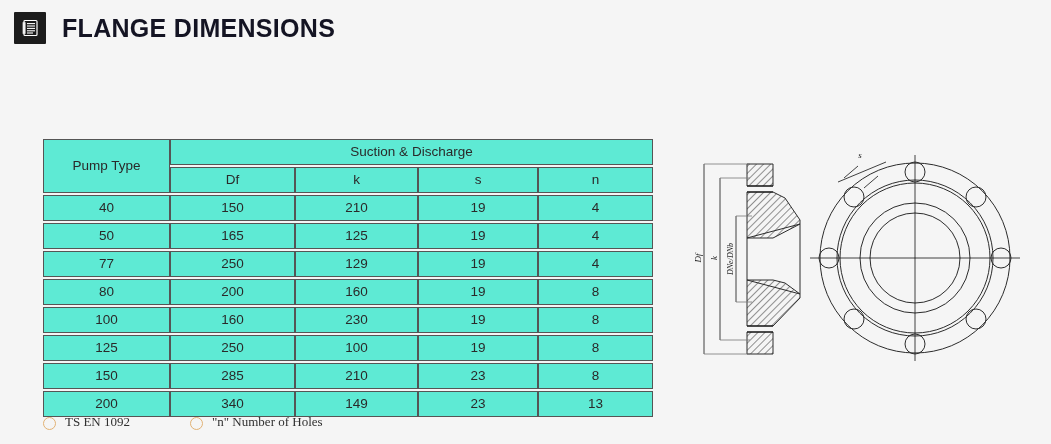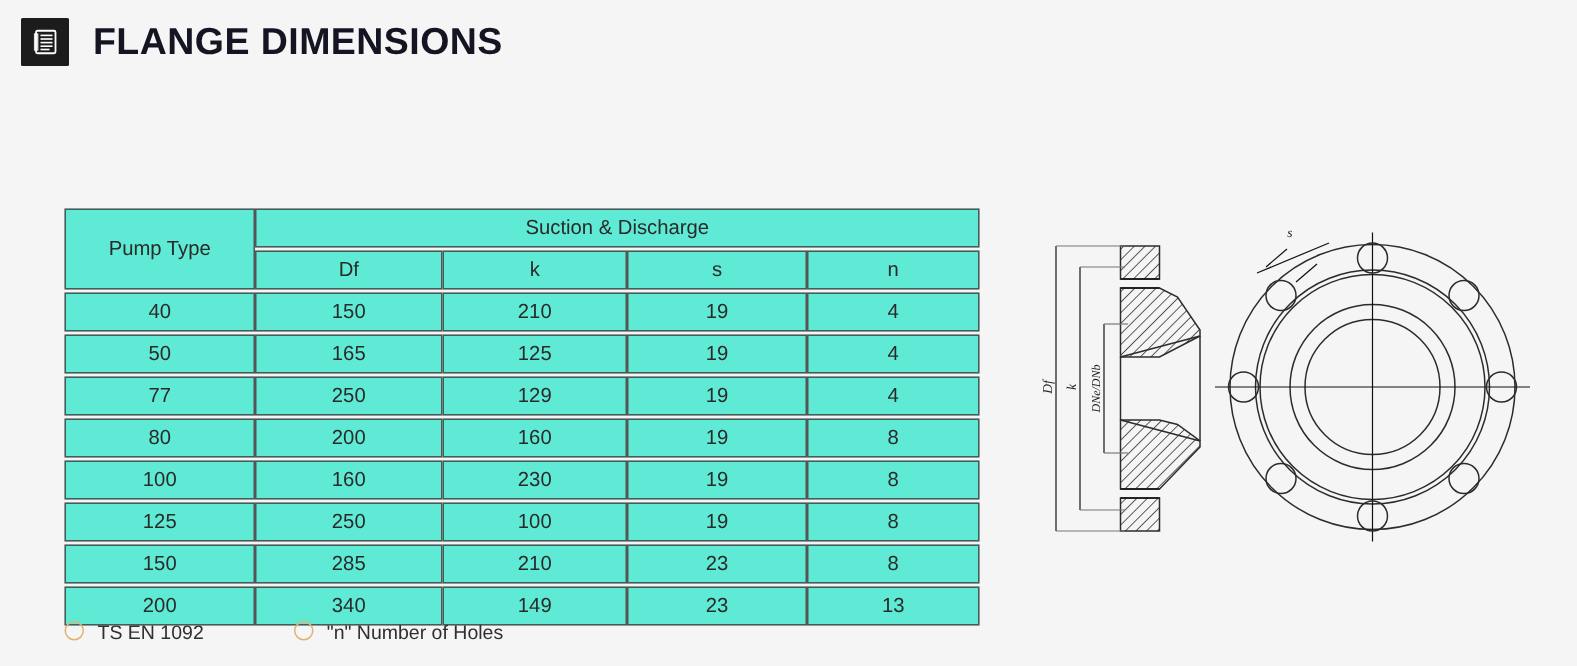--- a/index.html
+++ b/index.html
@@ -100,23 +100,24 @@
     left: 43px;
     top: 414px;
     display: flex;
     align-items: center;
     gap: 60px;
     font-size: 13px;
     color: #2f2f2f;
   }
   .legend-item {
     display: flex;
-    align-items: flex-start;
+    align-items: flex-end;
     gap: 9px;
     white-space: nowrap;
+    font-family: Liberation Serif, serif;
   }
   .legend-bullet {
     width: 11px;
     height: 11px;
     border: 1.6px solid #e2b274;
     border-radius: 50%;
     flex: none;
   }
 
   

